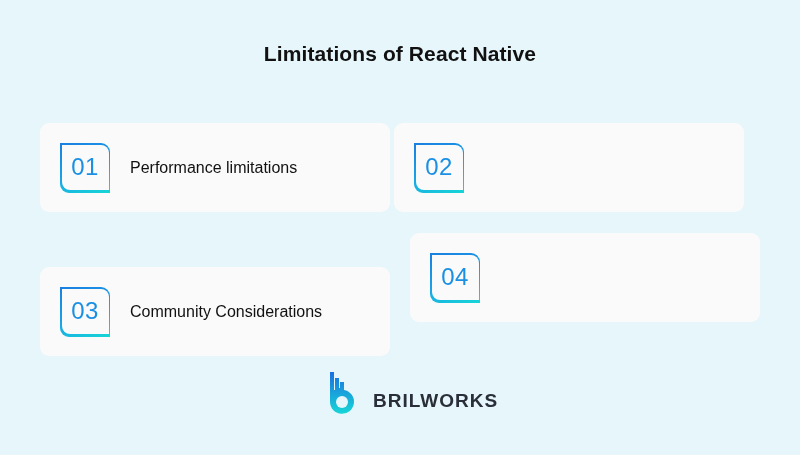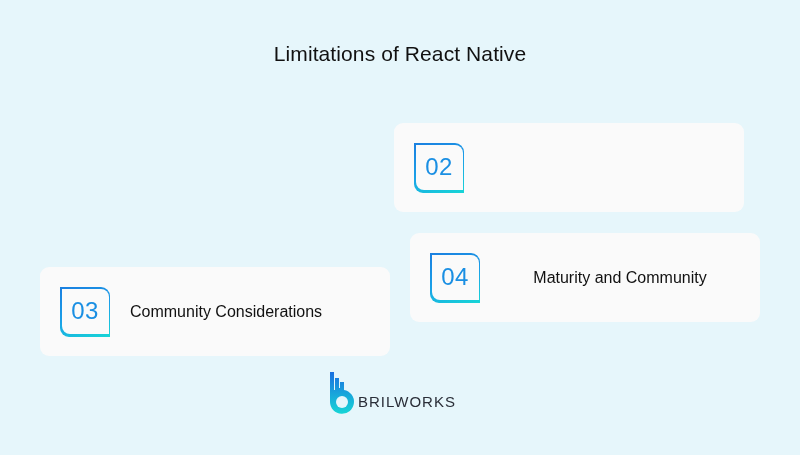--- a/index.html
+++ b/index.html
@@ -5,21 +5,21 @@
     * { box-sizing: border-box; margin: 0; padding: 0; }
     html, body {
       width: 800px; height: 455px; overflow: hidden;
       background: #e6f6fb;
       font-family: "Liberation Sans", "DejaVu Sans", sans-serif;
       color: #111;
     }
     .page { position: relative; width: 800px; height: 455px; }
     .title {
       position: absolute; top: 42px; left: 0; width: 800px;
-      text-align: center; font-size: 21px; font-weight: 400;
+      text-align: center; font-size: 21px; font-weight: 700;
       color: #111; letter-spacing: 0.1px;
     }
     .card {
       position: absolute; width: 350px; height: 89px;
       background: #fafafa; border-radius: 9px;
       display: flex; align-items: center;
     }
     .card.c1 { left: 40px; top: 123px; }
     .card.c2 { left: 394px; top: 123px; }
     .card.c3 { left: 40px; top: 233px; margin-top: 34px; }
@@ -46,30 +46,38 @@
       position: absolute; left: 90px;
       font-size: 16px; font-weight: 500; line-height: 24px;
       color: #111; width: 240px;
     }
     .logo {
       position: absolute; left: 328px; top: 372px;
       display: flex; align-items: center;
     }
     .logo svg { display: block; }
     .logo-text {
-      margin-left: 2px; font-size: 15px; font-weight: 400;
+      margin-left: 17px; font-size: 19px; font-weight: 700;
       color: #2a2e38; letter-spacing: 1px; margin-top: 14px;
     }
   </style>
 </head>
 <body>
 
 <div class="page">
   <div class="title">Limitations of React Native</div>
 
+  <div class="card c1">
+    <div class="numbox">
+      <div class="numbox-inner">
+          <span class="num">01</span>
+        </div>
+    </div>
+    <div class="label">Performance limitations</div>
+  </div>
 
   <div class="card c2">
     <div class="numbox">
       <div class="numbox-inner">
           <span class="num">02</span>
         </div>
     </div>
   </div>
 
   <div class="card c3">
@@ -80,21 +88,20 @@
     </div>
     <div class="label">Community Considerations</div>
   </div>
 
   <div class="card c4">
     <div class="numbox">
       <div class="numbox-inner">
           <span class="num">04</span>
         </div>
     </div>
-    <div class="label">Maturity and Community</div>
   </div>
 
   <div class="logo">
     <svg width="28" height="44" viewBox="0 0 28 44">
       <defs>
         <linearGradient id="lg" x1="0" y1="0" x2="0" y2="1">
           <stop offset="0" stop-color="#1a6fe0"></stop>
           <stop offset="1" stop-color="#17d6d6"></stop>
         </linearGradient>
       </defs>

